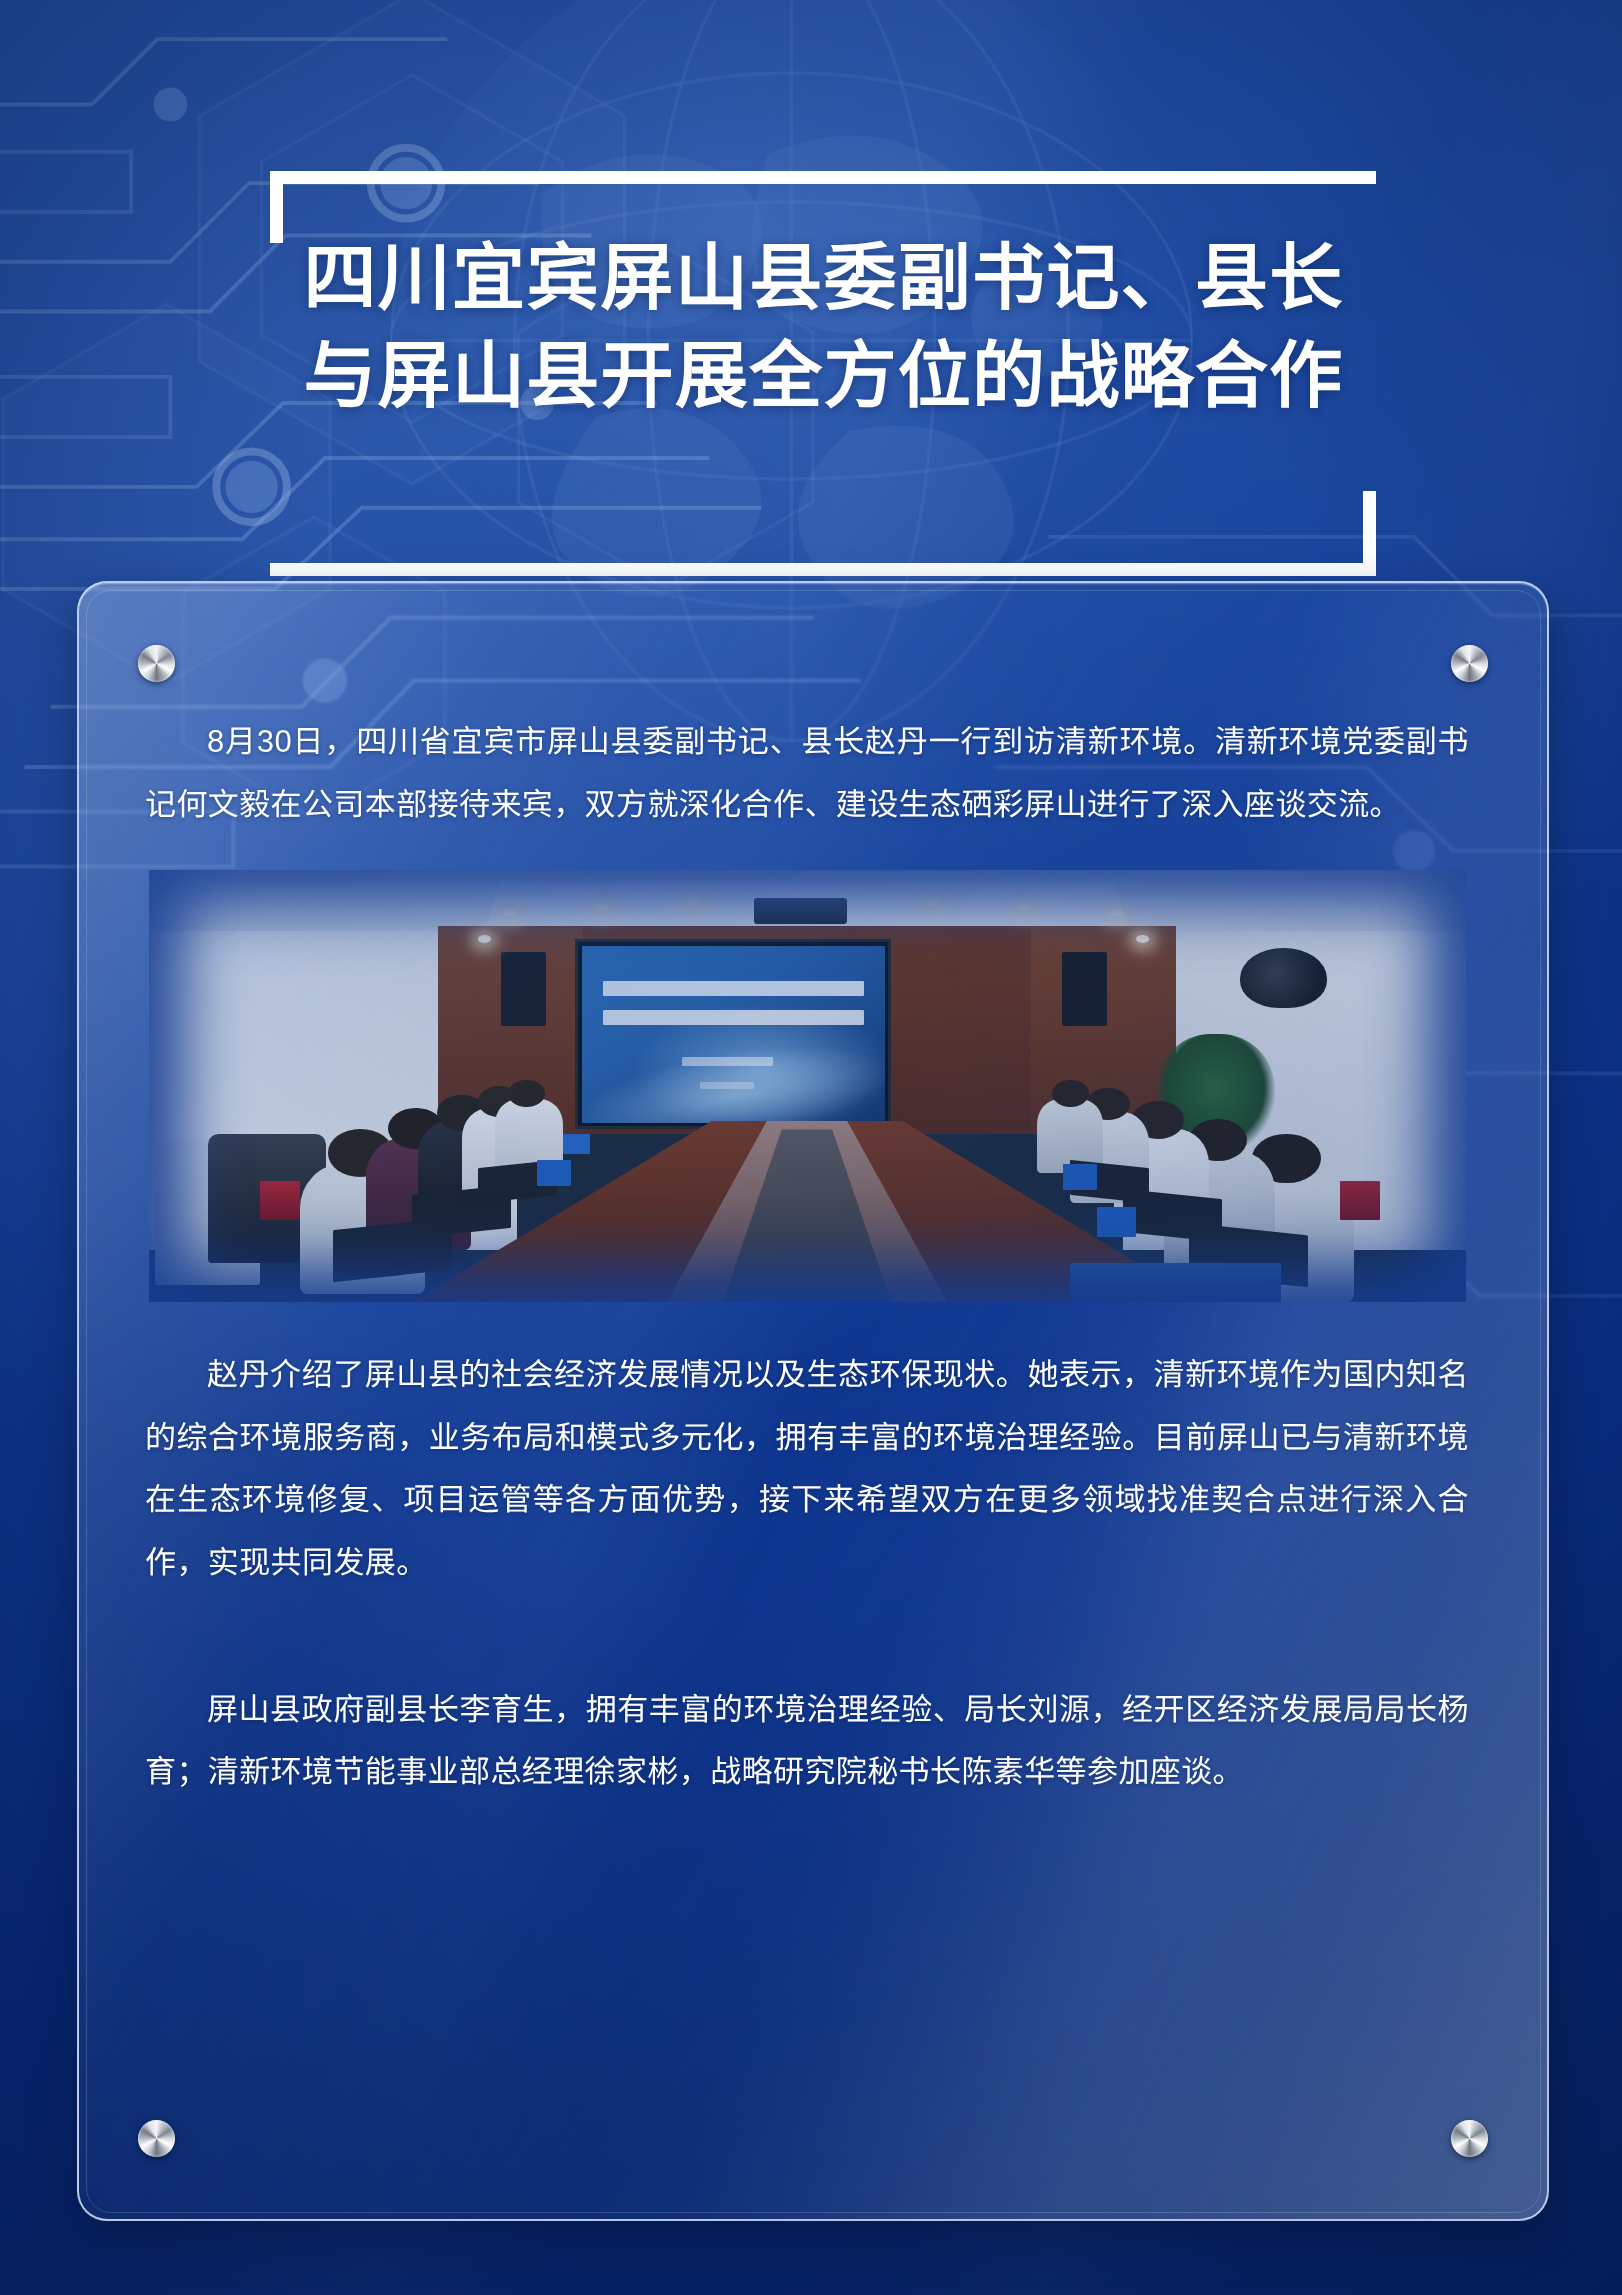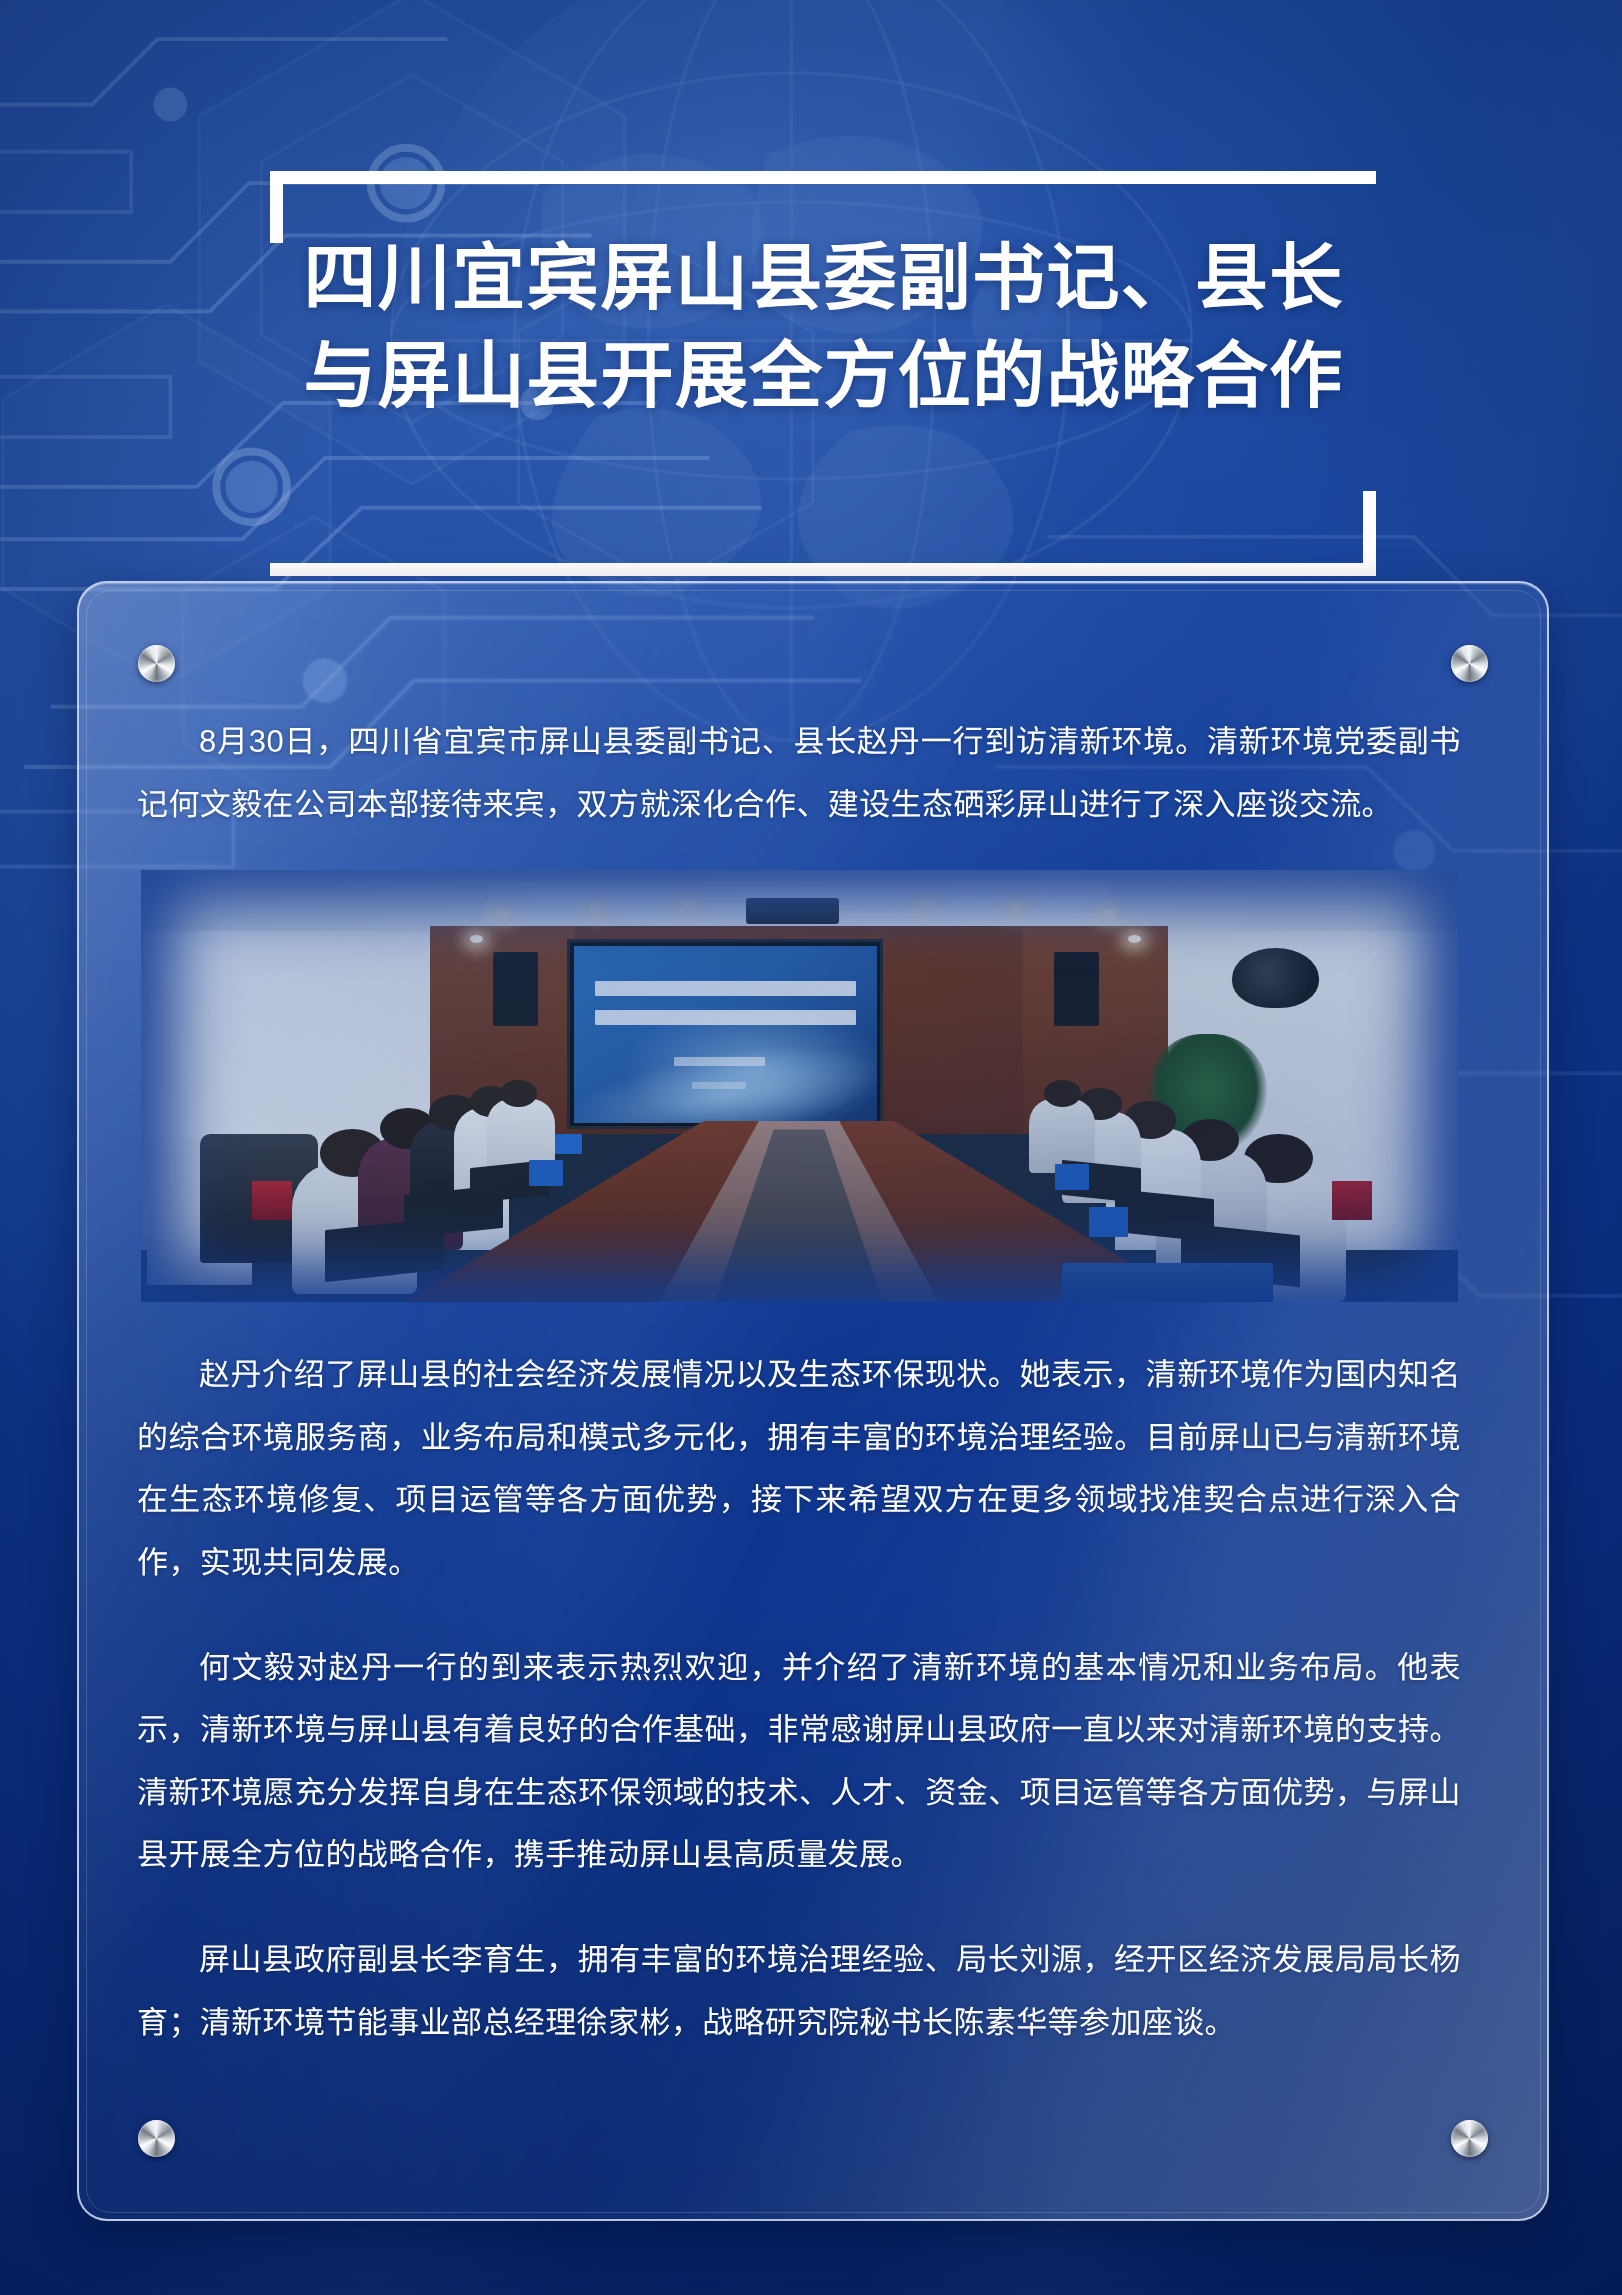--- a/index.html
+++ b/index.html
@@ -101,21 +101,21 @@
         #a7aeb6 150deg,#6f767e 180deg,#c9cfd5 212deg,#ffffff 240deg,
         #aeb5bd 272deg,#747b83 302deg,#dfe4e9 332deg,#f4f6f8 360deg);
     box-shadow:0 2px 5.9px rgba(0,10,40,.55), inset 0 0 2.6px rgba(255,255,255,.85);
   }
   .scr-tl{left:59px;top:62px;}
   .scr-tr{right:59px;top:62px;}
   .scr-bl{left:59px;bottom:62px;}
   .scr-br{right:59px;bottom:62px;}
 
   .card-body{
-    position:absolute;left:0;top:0;width:100%;height:100%;
+    position:absolute;left:8px;top:0;width:100%;height:100%;
     padding:128px 86px 0 58px;
     box-sizing:border-box;
   }
 
   p.para{
     margin:0 0 0 0;
     color:#ffffff;
     font-family:"Liberation Sans","DejaVu Sans",sans-serif;
     font-size:31px;
     line-height:2.02;
@@ -457,20 +457,19 @@
         </div>
         <div class="photo-tint"></div>
       </div>
       <div class="photo-edgefade"></div>
     </figure>
 
     <div class="gap-para"></div>
     <p class="para">赵丹介绍了屏山县的社会经济发展情况以及生态环保现状。她表示，清新环境作为国内知名的综合环境服务商，业务布局和模式多元化，拥有丰富的环境治理经验。目前屏山已与清新环境在生态环境修复、项目运管等各方面优势，接下来希望双方在更多领域找准契合点进行深入合作，实现共同发展。</p>
 
     <div class="gap-para"></div>
-    <p class="para">何文毅对赵丹一行的到来表示热烈欢迎，并介绍了清新环境的基本情况和业务布局。他表示，清新环境与屏山县有着良好的合作基础，非常感谢屏山县政府一直以来对清新环境的支持。清新环境愿充分发挥自身在生态环保领域的技术、人才、资金、项目运管等各方面优势，与屏山县开展全方位的战略合作，携手推动屏山县高质量发展。</p>
 
     <div class="gap-para"></div>
     <p class="para">屏山县政府副县长李育生，拥有丰富的环境治理经验、局长刘源，经开区经济发展局局长杨育；清新环境节能事业部总经理徐家彬，战略研究院秘书长陈素华等参加座谈。</p>
 
   </div>
 </section>
 
 
 </body></html>

